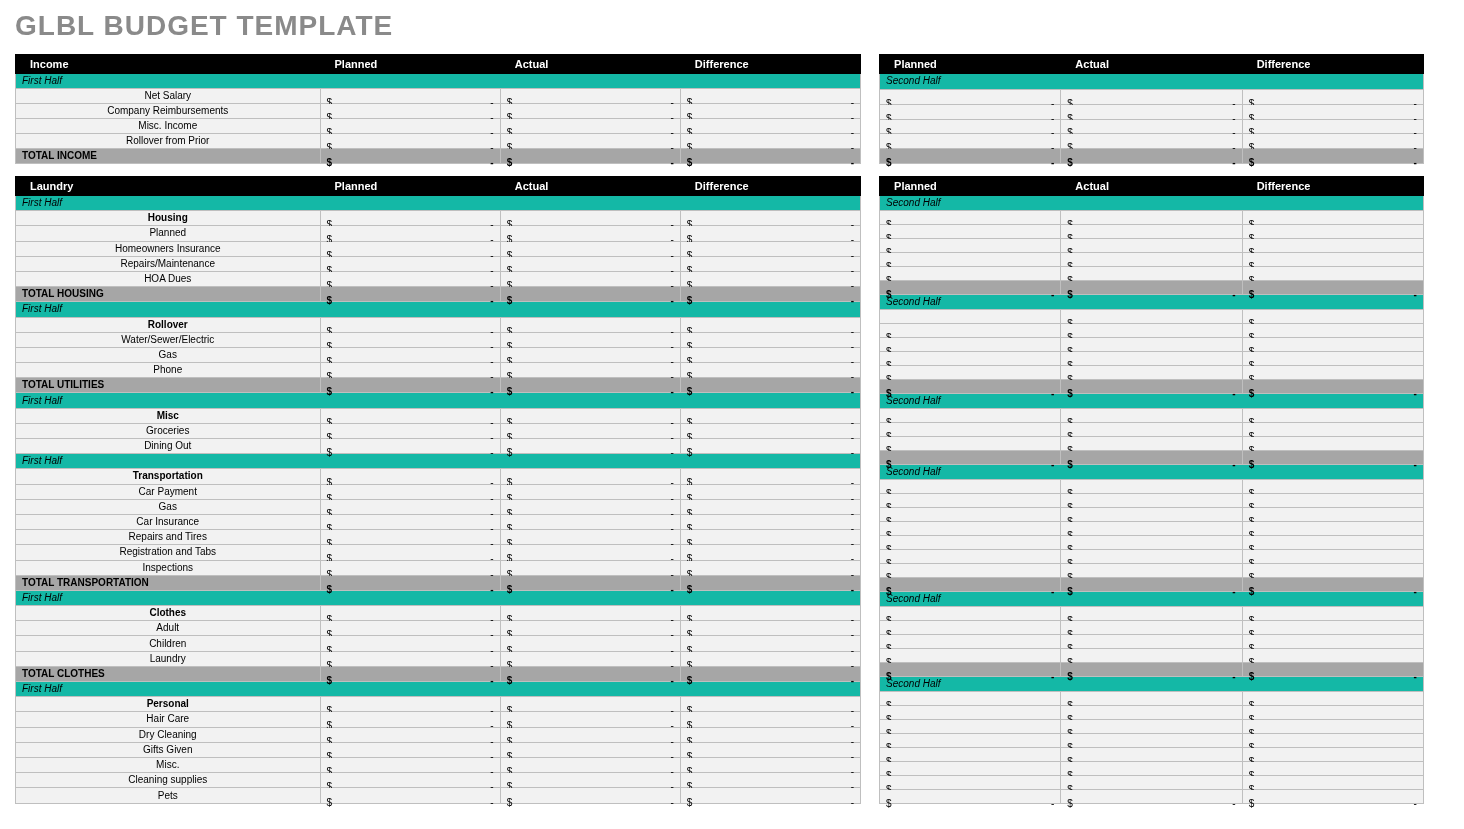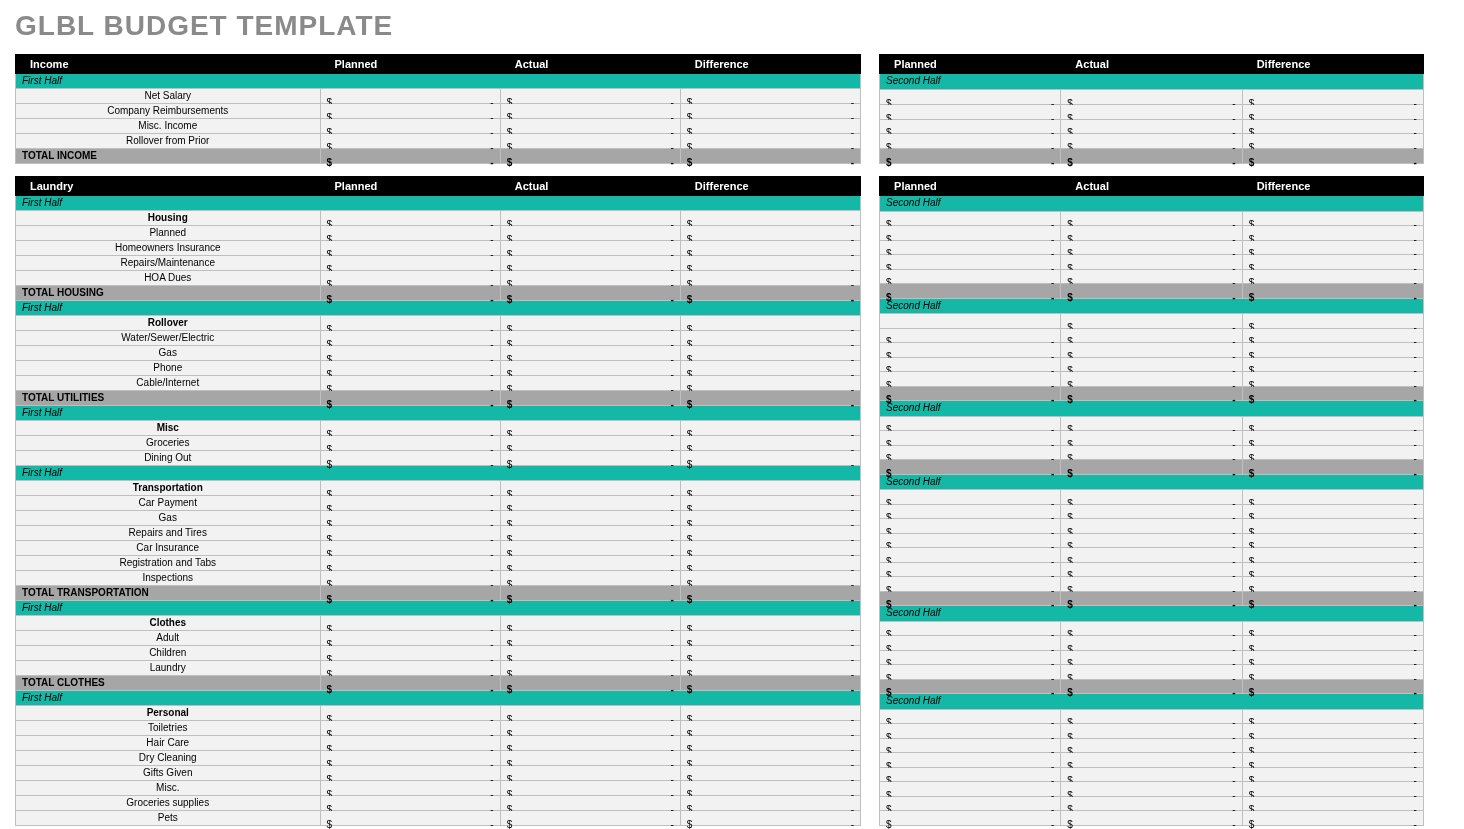--- a/index.html
+++ b/index.html
@@ -382,35 +382,20 @@
           </td>
           <td class="money">
             <span class="cur">$</span>
             <span class="dash">-</span>
           </td>
           <td class="money">
             <span class="cur">$</span>
             <span class="dash">-</span>
           </td>
         </tr>
-        <tr class="data">
-          <td class="lbl">Cable/Internet</td>
-          <td class="money">
-            <span class="cur">$</span>
-            <span class="dash">-</span>
-          </td>
-          <td class="money">
-            <span class="cur">$</span>
-            <span class="dash">-</span>
-          </td>
-          <td class="money">
-            <span class="cur">$</span>
-            <span class="dash">-</span>
-          </td>
-        </tr>
         <tr class="total">
           <td class="lbl">TOTAL UTILITIES</td>
           <td class="money">
             <span class="cur">$</span>
             <span class="dash">-</span>
           </td>
           <td class="money">
             <span class="cur">$</span>
             <span class="dash">-</span>
           </td>
@@ -509,36 +494,36 @@
           <td class="money">
             <span class="cur">$</span>
             <span class="dash">-</span>
           </td>
           <td class="money">
             <span class="cur">$</span>
             <span class="dash">-</span>
           </td>
         </tr>
         <tr class="data">
+          <td class="lbl">Car Insurance</td>
+          <td class="money">
+            <span class="cur">$</span>
+            <span class="dash">-</span>
+          </td>
+          <td class="money">
+            <span class="cur">$</span>
+            <span class="dash">-</span>
+          </td>
+          <td class="money">
+            <span class="cur">$</span>
+            <span class="dash">-</span>
+          </td>
+        </tr>
+        <tr class="data">
           <td class="lbl">Repairs and Tires</td>
-          <td class="money">
-            <span class="cur">$</span>
-            <span class="dash">-</span>
-          </td>
-          <td class="money">
-            <span class="cur">$</span>
-            <span class="dash">-</span>
-          </td>
-          <td class="money">
-            <span class="cur">$</span>
-            <span class="dash">-</span>
-          </td>
-        </tr>
-        <tr class="data">
-          <td class="lbl">Car Insurance</td>
           <td class="money">
             <span class="cur">$</span>
             <span class="dash">-</span>
           </td>
           <td class="money">
             <span class="cur">$</span>
             <span class="dash">-</span>
           </td>
           <td class="money">
             <span class="cur">$</span>
@@ -680,35 +665,20 @@
           <td class="money">
             <span class="cur">$</span>
             <span class="dash">-</span>
           </td>
           <td class="money">
             <span class="cur">$</span>
             <span class="dash">-</span>
           </td>
         </tr>
         <tr class="data">
-          <td class="lbl">Toiletries</td>
-          <td class="money">
-            <span class="cur">$</span>
-            <span class="dash">-</span>
-          </td>
-          <td class="money">
-            <span class="cur">$</span>
-            <span class="dash">-</span>
-          </td>
-          <td class="money">
-            <span class="cur">$</span>
-            <span class="dash">-</span>
-          </td>
-        </tr>
-        <tr class="data">
           <td class="lbl">Hair Care</td>
           <td class="money">
             <span class="cur">$</span>
             <span class="dash">-</span>
           </td>
           <td class="money">
             <span class="cur">$</span>
             <span class="dash">-</span>
           </td>
           <td class="money">
@@ -755,21 +725,21 @@
           <td class="money">
             <span class="cur">$</span>
             <span class="dash">-</span>
           </td>
           <td class="money">
             <span class="cur">$</span>
             <span class="dash">-</span>
           </td>
         </tr>
         <tr class="data">
-          <td class="lbl">Groceries supplies</td>
+          <td class="lbl">Cleaning supplies</td>
           <td class="money">
             <span class="cur">$</span>
             <span class="dash">-</span>
           </td>
           <td class="money">
             <span class="cur">$</span>
             <span class="dash">-</span>
           </td>
           <td class="money">
             <span class="cur">$</span>

